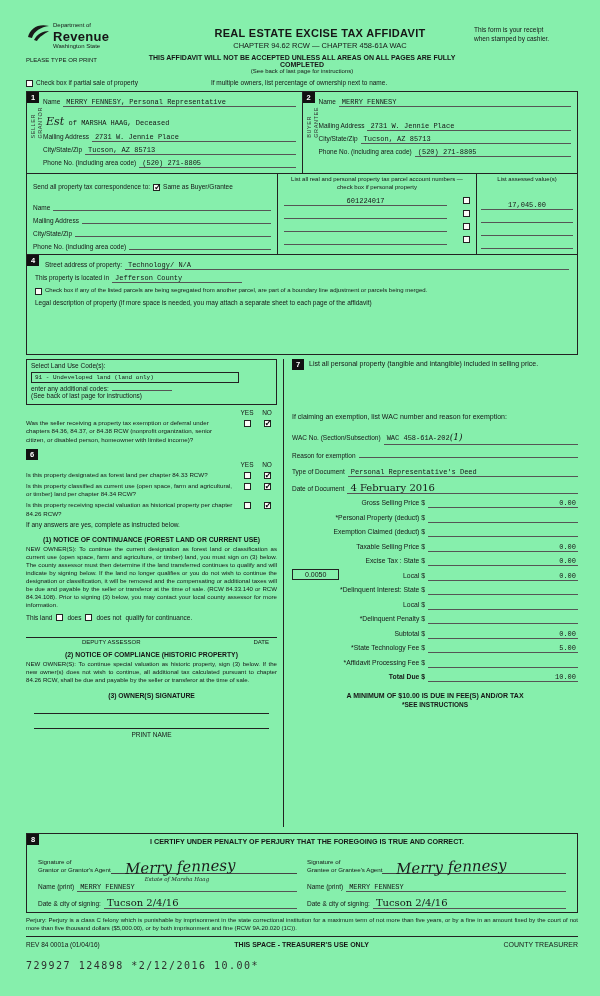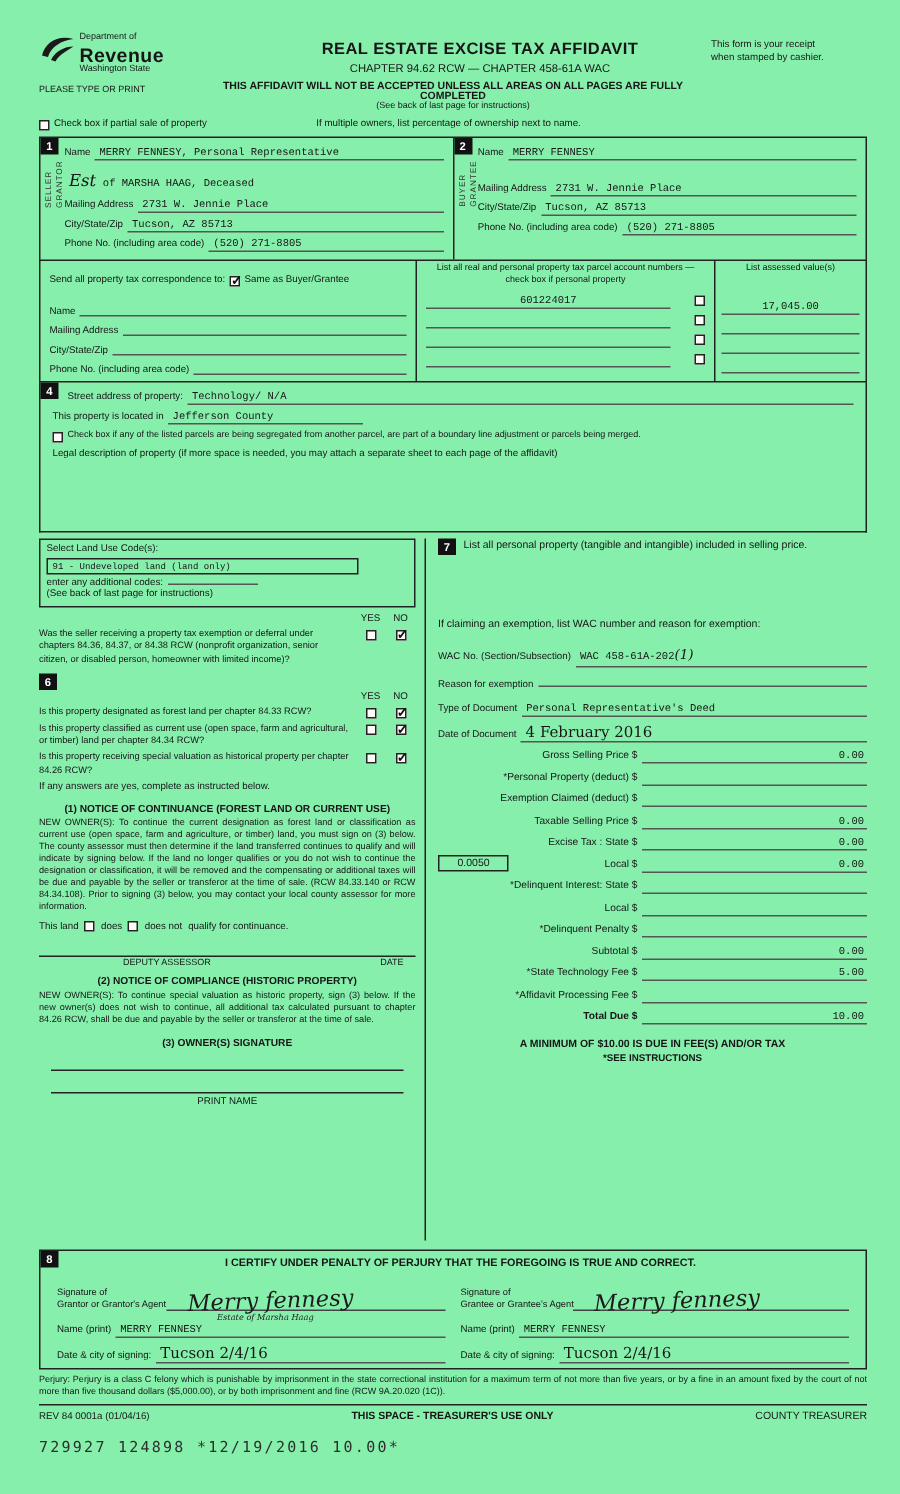--- a/index.html
+++ b/index.html
@@ -512,15 +512,15 @@
   </div>
 
   <div class="perjury">Perjury: Perjury is a class C felony which is punishable by imprisonment in the state correctional institution for a maximum term of not more than five years, or by a fine in an amount fixed by the court of not more than five thousand dollars ($5,000.00), or by both imprisonment and fine (RCW 9A.20.020 (1C)).</div>
 
   <div class="footer">
     <span class="t65">REV 84 0001a (01/04/16)</span>
     <span class="t7 bold">THIS SPACE - TREASURER'S USE ONLY</span>
     <span class="t7">COUNTY TREASURER</span>
   </div>
 
-  <div class="stamp">729927  124898  *12/19/2016  10.00*</div>
+  <div class="stamp">729927  124898  *2/12/2016  10.00*</div>
 
 </div>
 
 </body></html>

